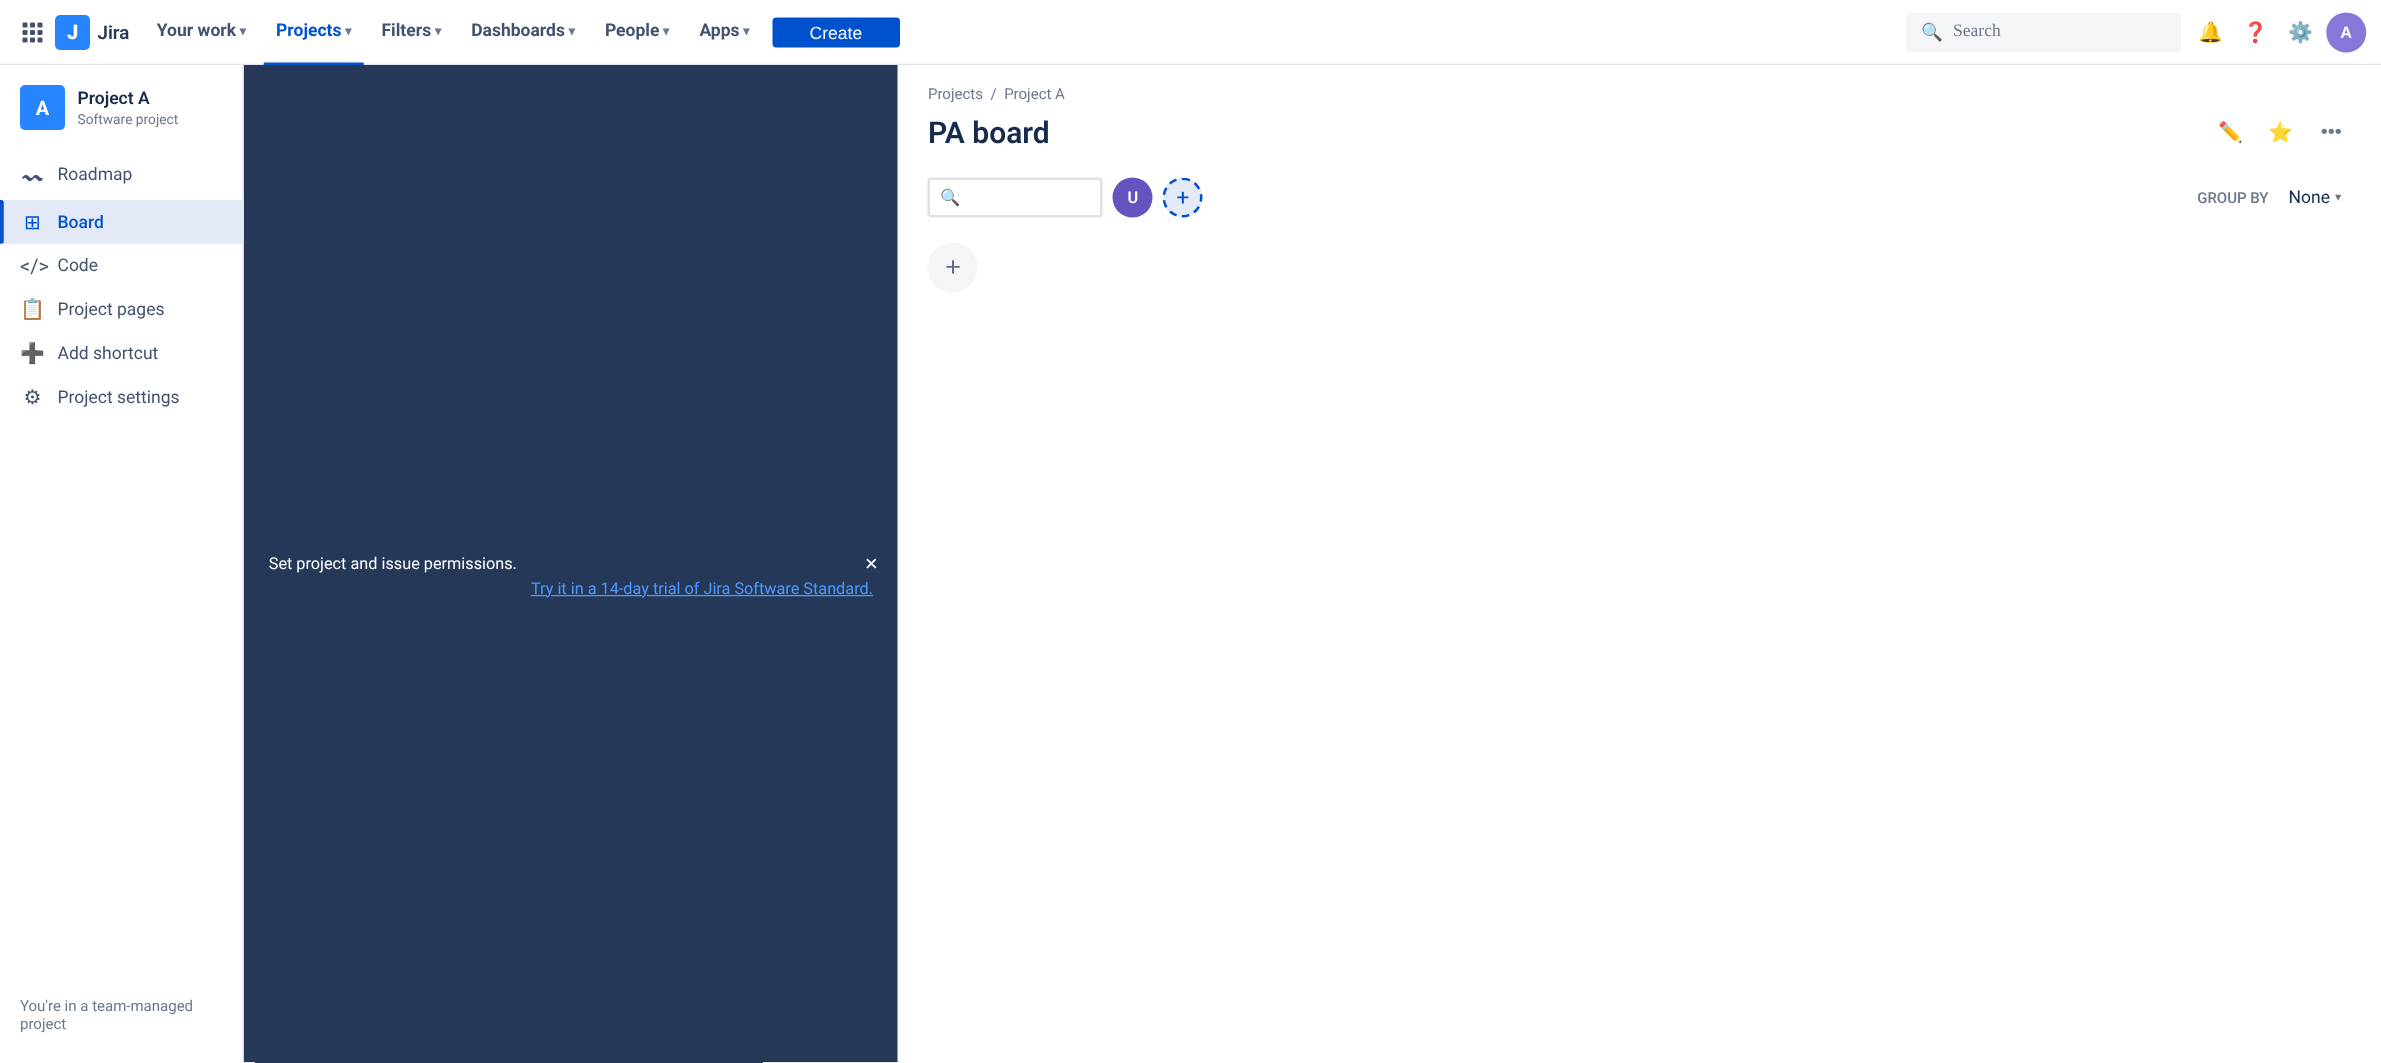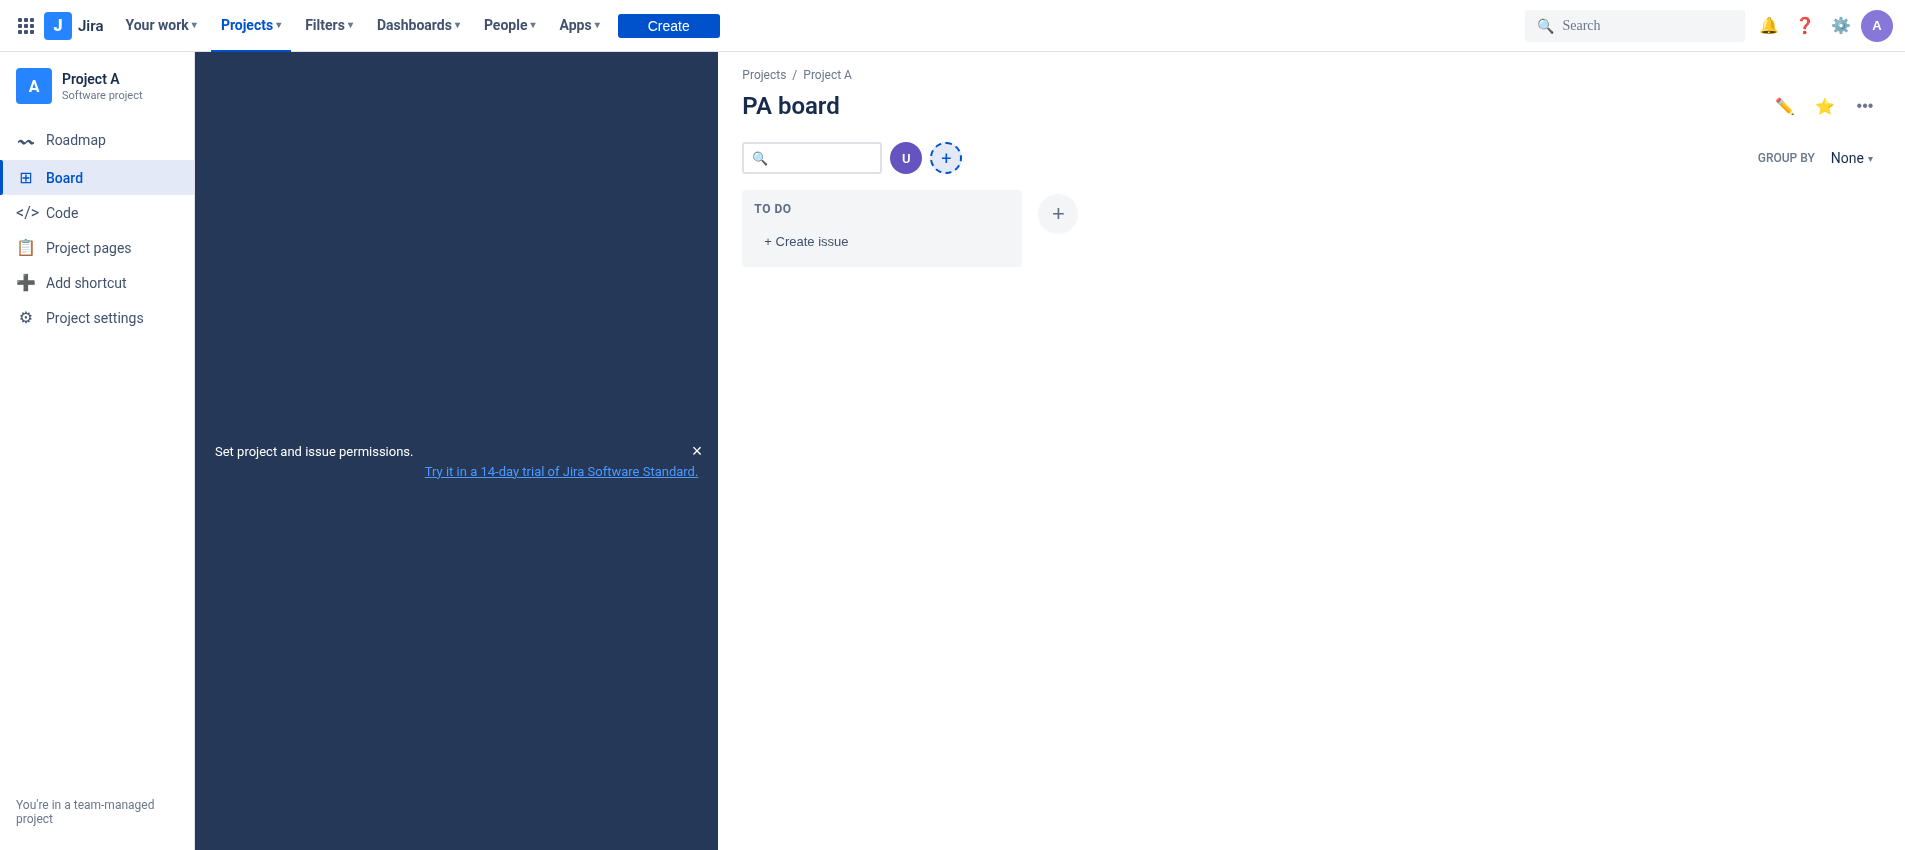--- a/index.html
+++ b/index.html
@@ -297,29 +297,20 @@
         <div class="toolbar-spacer"></div>
         <span class="group-by-label">GROUP BY</span>
         <div class="group-by-select">
           <span>None</span>
           <span style="font-size:10px;color:#6b778c;">▾</span>
         </div>
       </div>
 
       <div class="kanban-board">
 
-        <div class="kanban-column">
-          <div class="column-header">
-            <span class="column-title">TO DO</span>
-          </div>
-          <button class="create-issue-btn">
-            <span></span>
-            <span>+ Create issue</span>
-          </button>
-        </div>
 
 
 
         <button class="add-column-btn">+</button>
 
       </div>
     </div>
   </main>
 </div>
 

